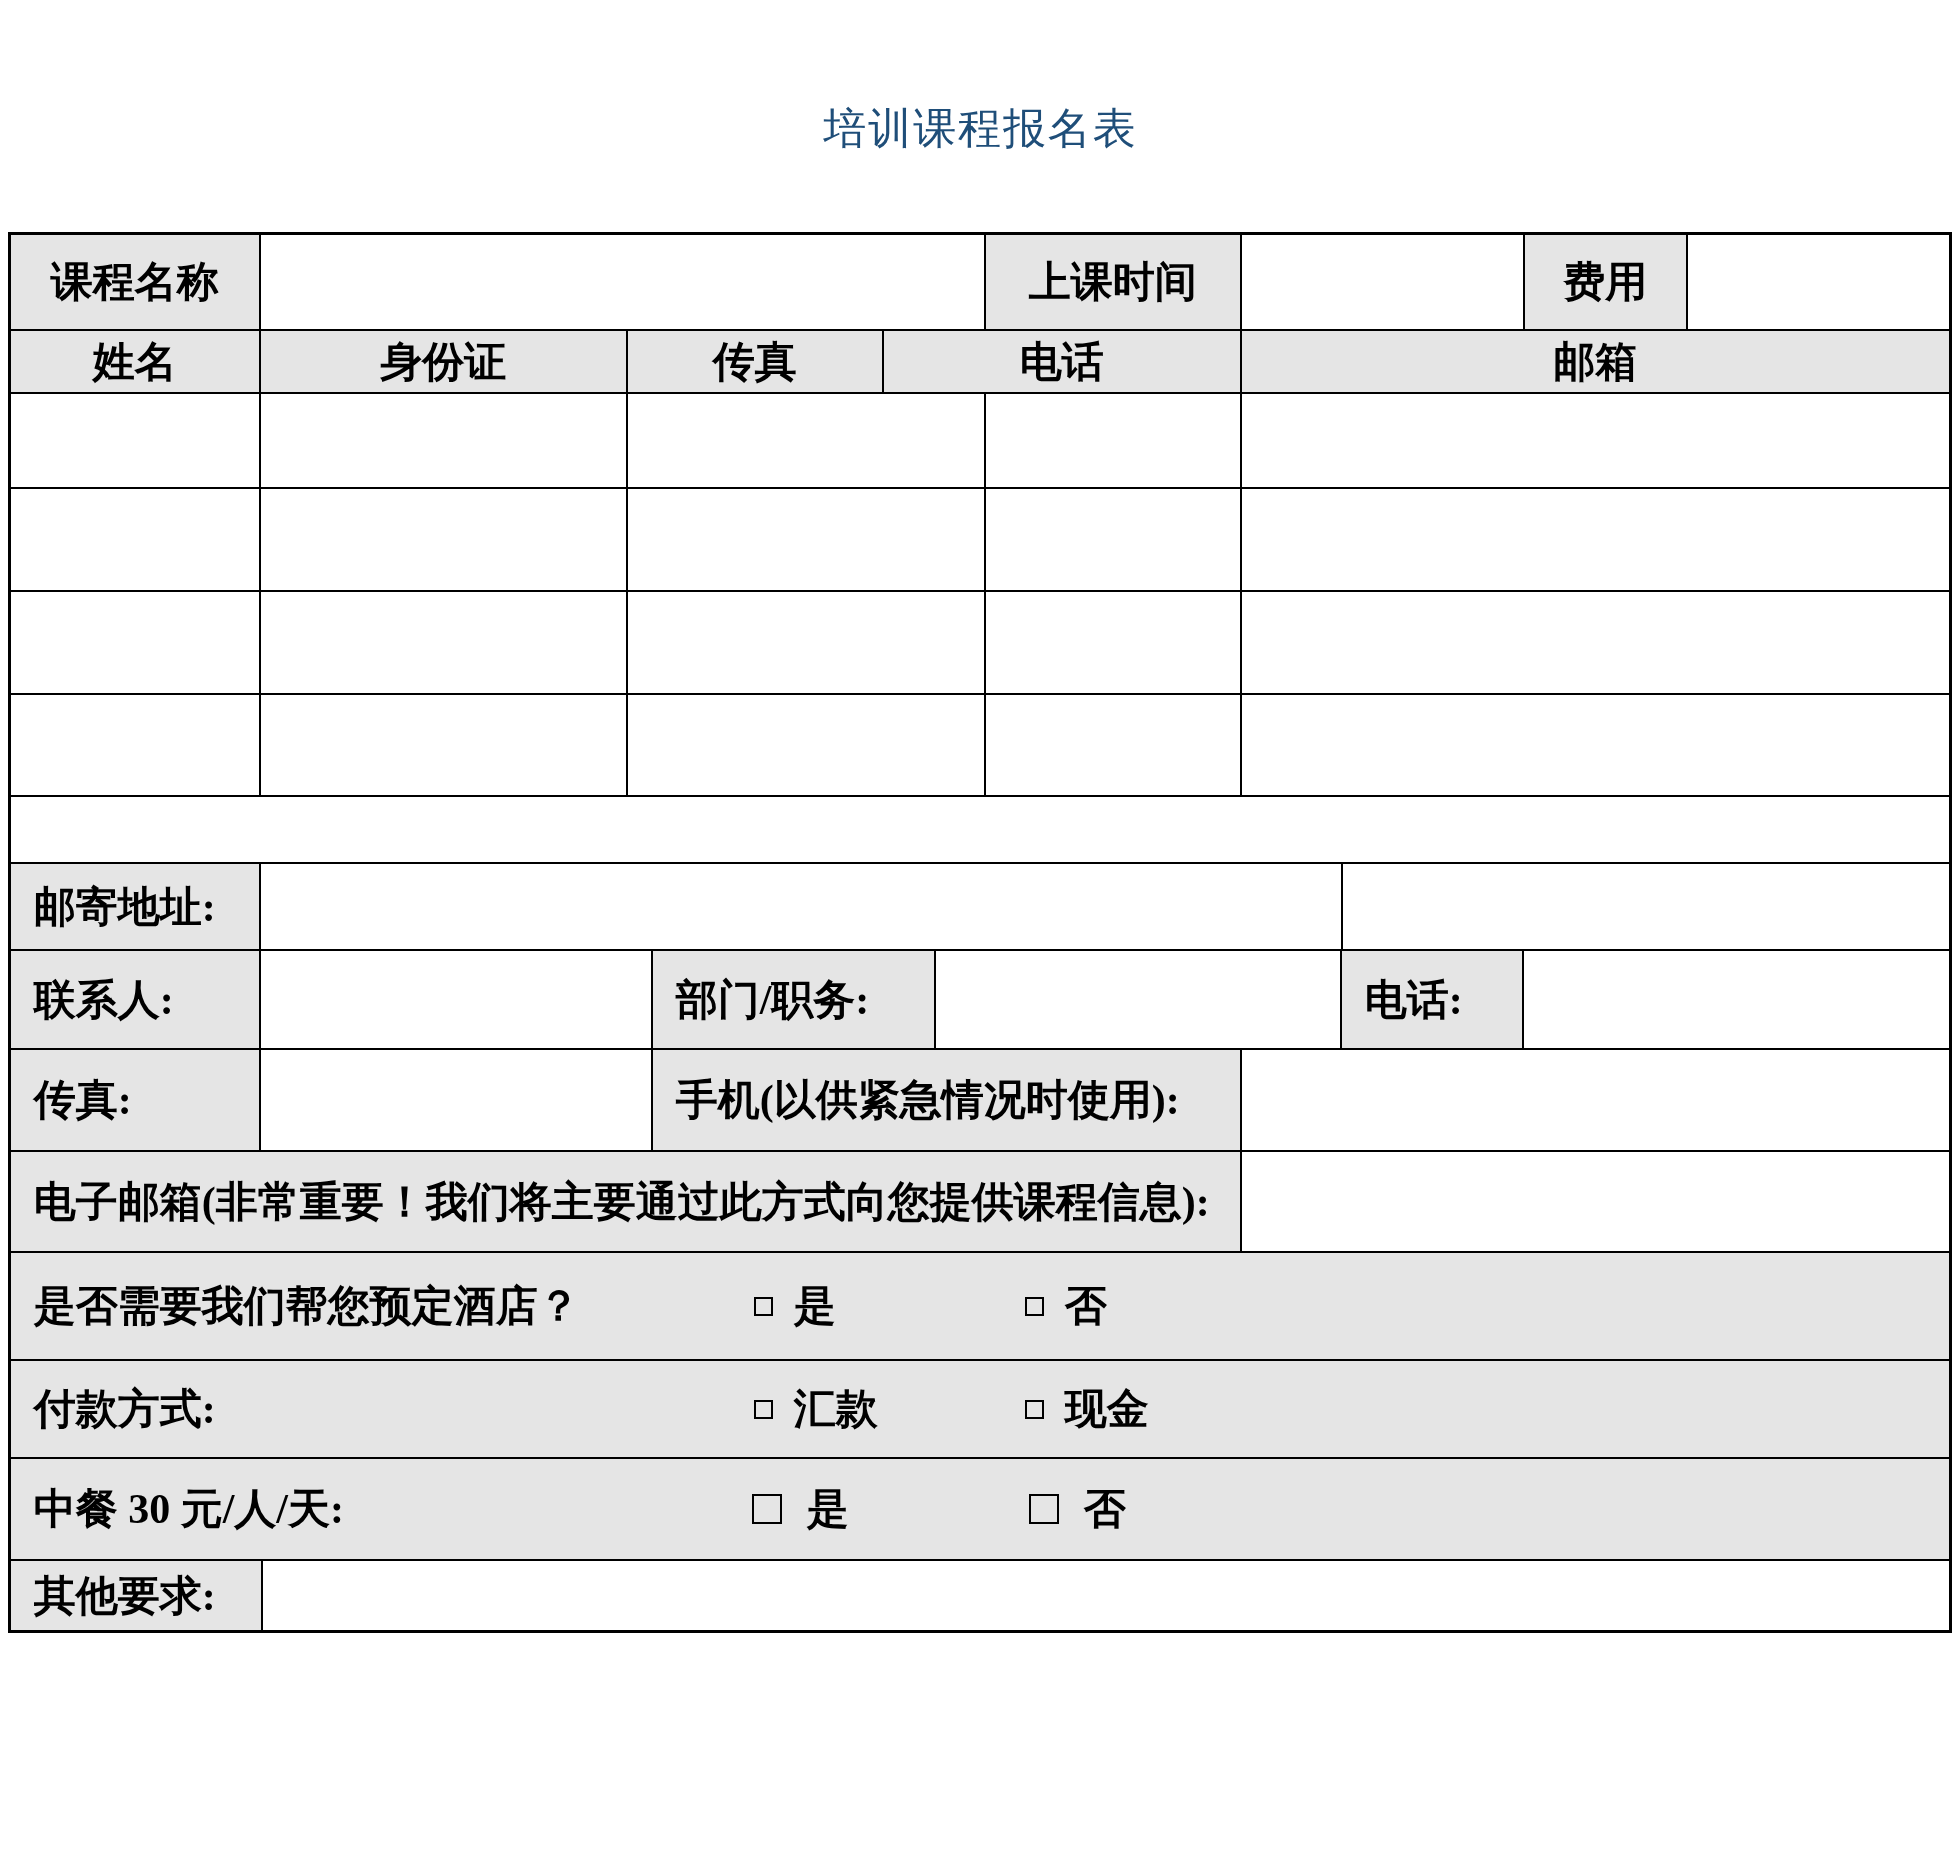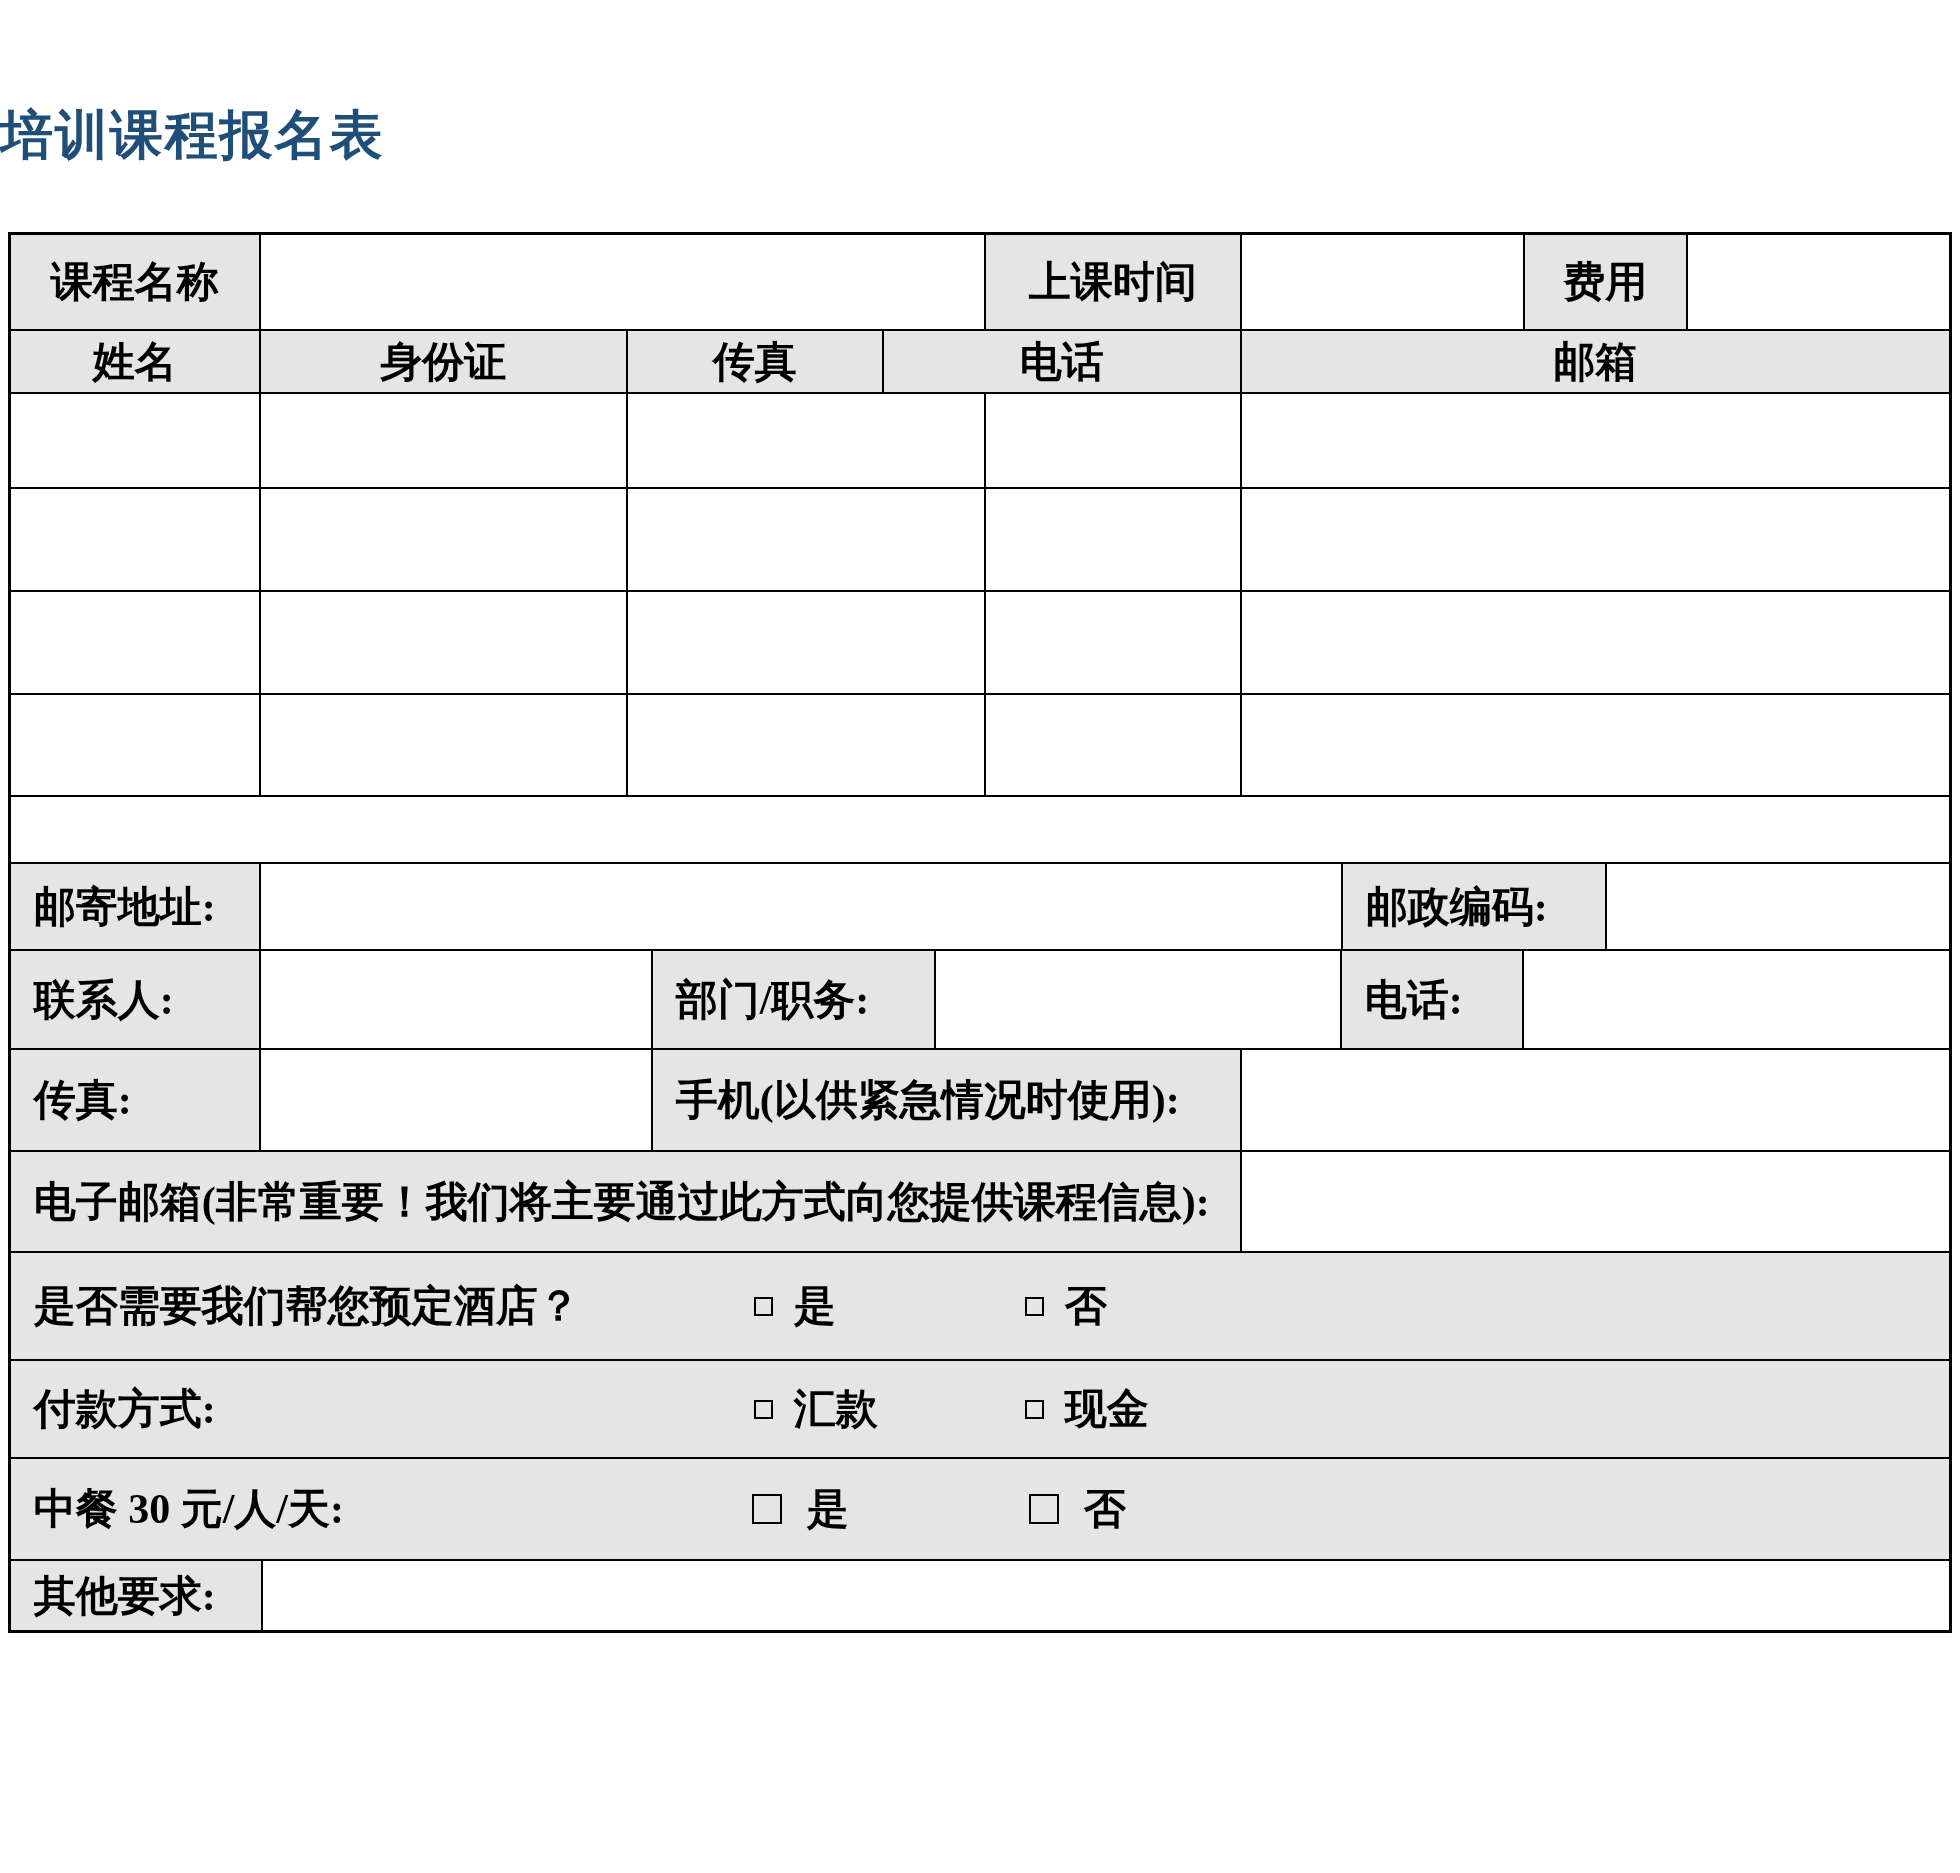--- a/index.html
+++ b/index.html
@@ -4,22 +4,23 @@
 <style>
   * { margin:0; padding:0; box-sizing:border-box; }
   html,body { background:#ffffff; }
   body {
     width:1961px; height:1873px; position:relative;
     font-family:"Liberation Serif", serif;
     color:#000000;
   }
   .page-title {
     position:absolute; top:100px; left:0; width:100%;
+    text-align:center;
     font-family:"Liberation Sans", sans-serif;
-    font-weight:bold; font-size:53px; letter-spacing:1.9px;
+    font-weight:normal; font-size:43px; letter-spacing:1.9px;
     color:#1F4E79;
   }
   .form-table {
     position:absolute; left:7.7px; top:232px; width:1944px;
     border:3.8px solid #000;
     background:#e5e5e5;
   }
   .row {
     display:flex; align-items:stretch; position:relative;
     border-bottom:2.9px solid #000;
@@ -102,21 +103,20 @@
     <div class="cell fill" style="flex:1"></div>
   </div>
 
   <div class="row" style="height:67px">
     <div class="cell fill" style="flex:1"></div>
   </div>
 
   <div class="row" style="height:87px">
     <div class="cell label" style="flex:0 0 250px">邮寄地址:</div>
     <div class="cell fill" style="flex:0 0 1082px"></div>
-    <div class="cell label" style="flex:0 0 264px">邮政编码:</div>
     <div class="cell fill" style="flex:1"></div>
   </div>
 
   <div class="row" style="height:99px">
     <div class="cell label" style="flex:0 0 250px">联系人:</div>
     <div class="cell fill" style="flex:0 0 392px"></div>
     <div class="cell label" style="flex:0 0 283px">部门/职务:</div>
     <div class="cell fill" style="flex:0 0 406px"></div>
     <div class="cell label" style="flex:0 0 182px">电话:</div>
     <div class="cell fill" style="flex:1"></div>

